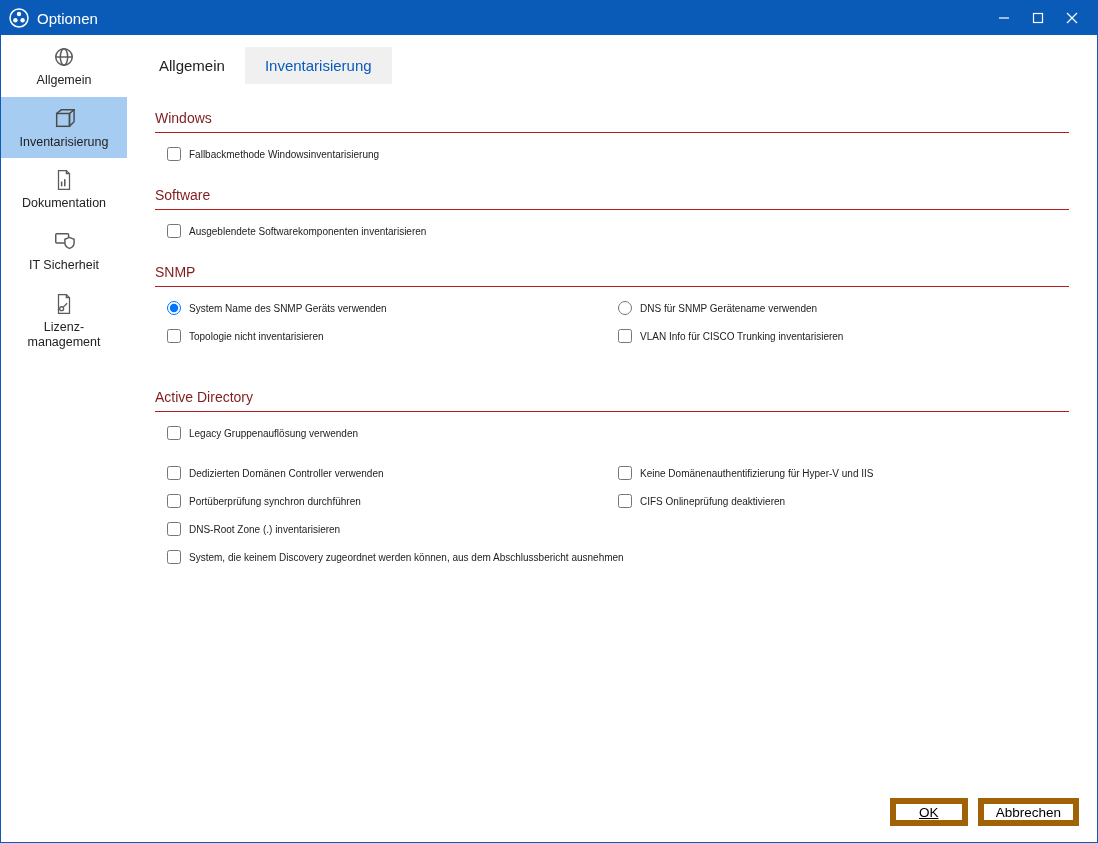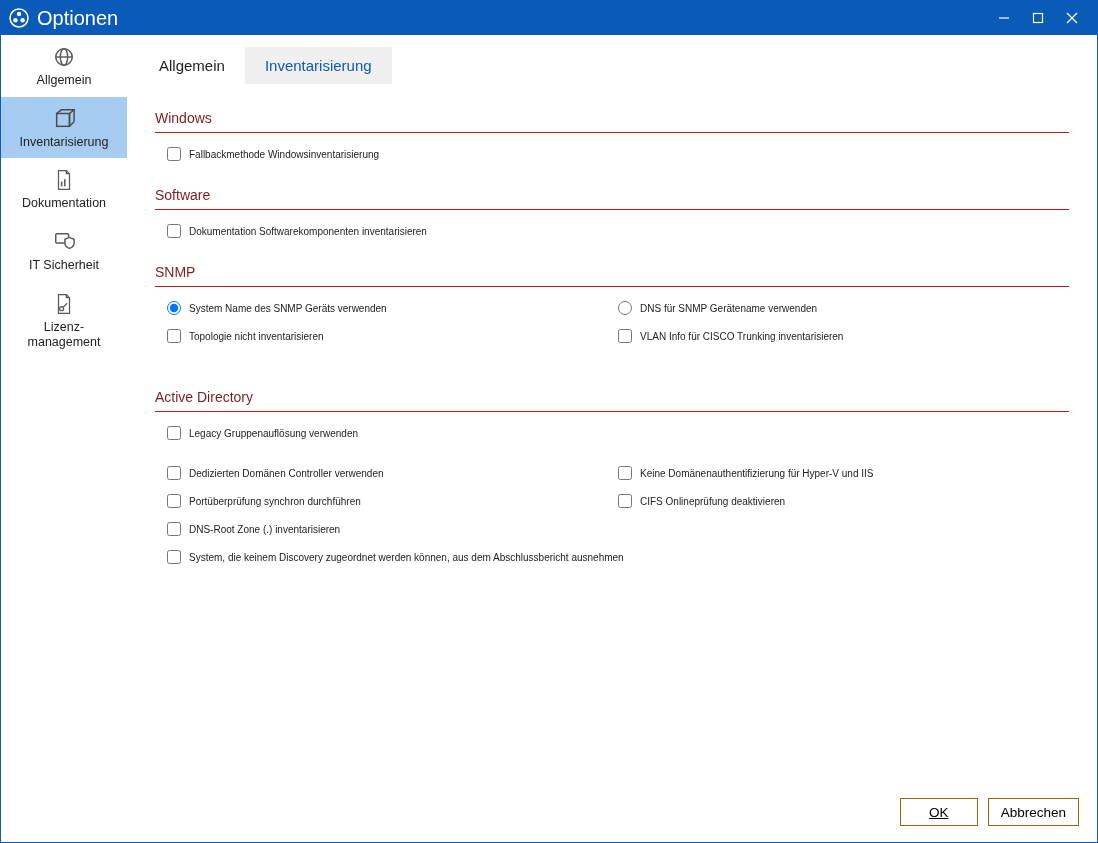--- a/index.html
+++ b/index.html
@@ -1,19 +1,19 @@
 <!DOCTYPE html>
 <html><head>
 <meta charset="utf-8">
 <style>
 * { box-sizing: border-box; margin: 0; padding: 0; }
 body { font-family: "Segoe UI", Arial, sans-serif; font-size: 13px; color: #333; background: #fff; width: 1098px; height: 843px; overflow: hidden; border: 1px solid #0a5bb8; }
 .titlebar { background: #0a5bb8; color: #fff; height: 34px; display: flex; align-items: center; padding: 0 8px; }
 .titlebar .app-icon { width: 20px; height: 20px; margin-right: 8px; display: flex; align-items: center; justify-content: center; }
-.titlebar .title { font-size: 20px; flex: 1; }
+.titlebar .title { font-size: 15px; flex: 1; }
 .titlebar .win-controls { display: flex; gap: 0; }
 .titlebar .win-btn { width: 34px; height: 34px; display: flex; align-items: center; justify-content: center; cursor: pointer; }
 .main { display: flex; height: calc(100% - 34px); }
 .sidebar { width: 126px; background: #fff; border-right: 0; }
 .sidebar-item { display: flex; flex-direction: column; align-items: center; padding: 10px 4px 8px 4px; cursor: pointer; text-align: center; font-size: 12.5px; line-height: 1.25; color: #222; }
 .sidebar-item.active { background: #a7ccf2; }
 .sidebar-item .sb-icon { width: 24px; height: 24px; margin-bottom: 4px; color: #5a5a5a; display:flex; align-items:center; justify-content:center; }
 .content { flex: 1; display: flex; flex-direction: column; padding: 0; }
 .tabs { display: flex; padding: 12px 12px 0 12px; border-bottom: 0; }
 .tab { padding: 10px 20px 10px 20px; font-size: 15px; color: #222; cursor: pointer; }
@@ -22,21 +22,21 @@
 .section { margin-top: 26px; }
 .section-title { font-size: 14px; color: #7f1d1d; padding-bottom: 6px; border-bottom: 1px solid #b91c1c; }
 .rows { margin-top: 14px; }
 .row { display: flex; margin-bottom: 14px; }
 .col { flex: 1; display: flex; align-items: center; }
 .check, .radio { display: flex; align-items: center; gap: 8px; cursor: pointer; }
 .check input[type="checkbox"], .radio input[type="radio"] { width: 14px; height: 14px; }
 .check label, .radio label { font-size: 10px; color: #222; }
 .row.full .col { flex: 0 0 100%; }
 .footer { display: flex; justify-content: flex-end; gap: 10px; padding: 12px 18px 16px 18px; }
-.btn { min-width: 78px; height: 28px; background: #fff; border: 1px solid #a16207; font-size: 13.5px; cursor: pointer; padding: 0 12px; }
+.btn { min-width: 78px; height: 28px; background: #fff; border: 6px solid #a16207; font-size: 13.5px; cursor: pointer; padding: 0 12px; }
 .btn.primary { text-decoration: underline; }
 .col-left { padding-left: 12px; }
 .col-right { padding-left: 0; }
 </style>
 </head>
 <body>
 
 <div class="titlebar">
   <div class="app-icon">
     <svg width="20" height="20" viewBox="0 0 20 20">
@@ -147,21 +147,21 @@
         </div>
       </div>
 
       <div class="section">
         <div class="section-title">Software</div>
         <div class="rows">
           <div class="row">
             <div class="col col-left">
                 <div class="check">
                   <input type="checkbox" style="">
-                  <label>Dokumentation Softwarekomponenten inventarisieren</label>
+                  <label>Ausgeblendete Softwarekomponenten inventarisieren</label>
                 </div>
               </div>
             <div class="col col-right"></div>
           </div>
         </div>
       </div>
 
       <div class="section">
         <div class="section-title">SNMP</div>
         <div class="rows">

